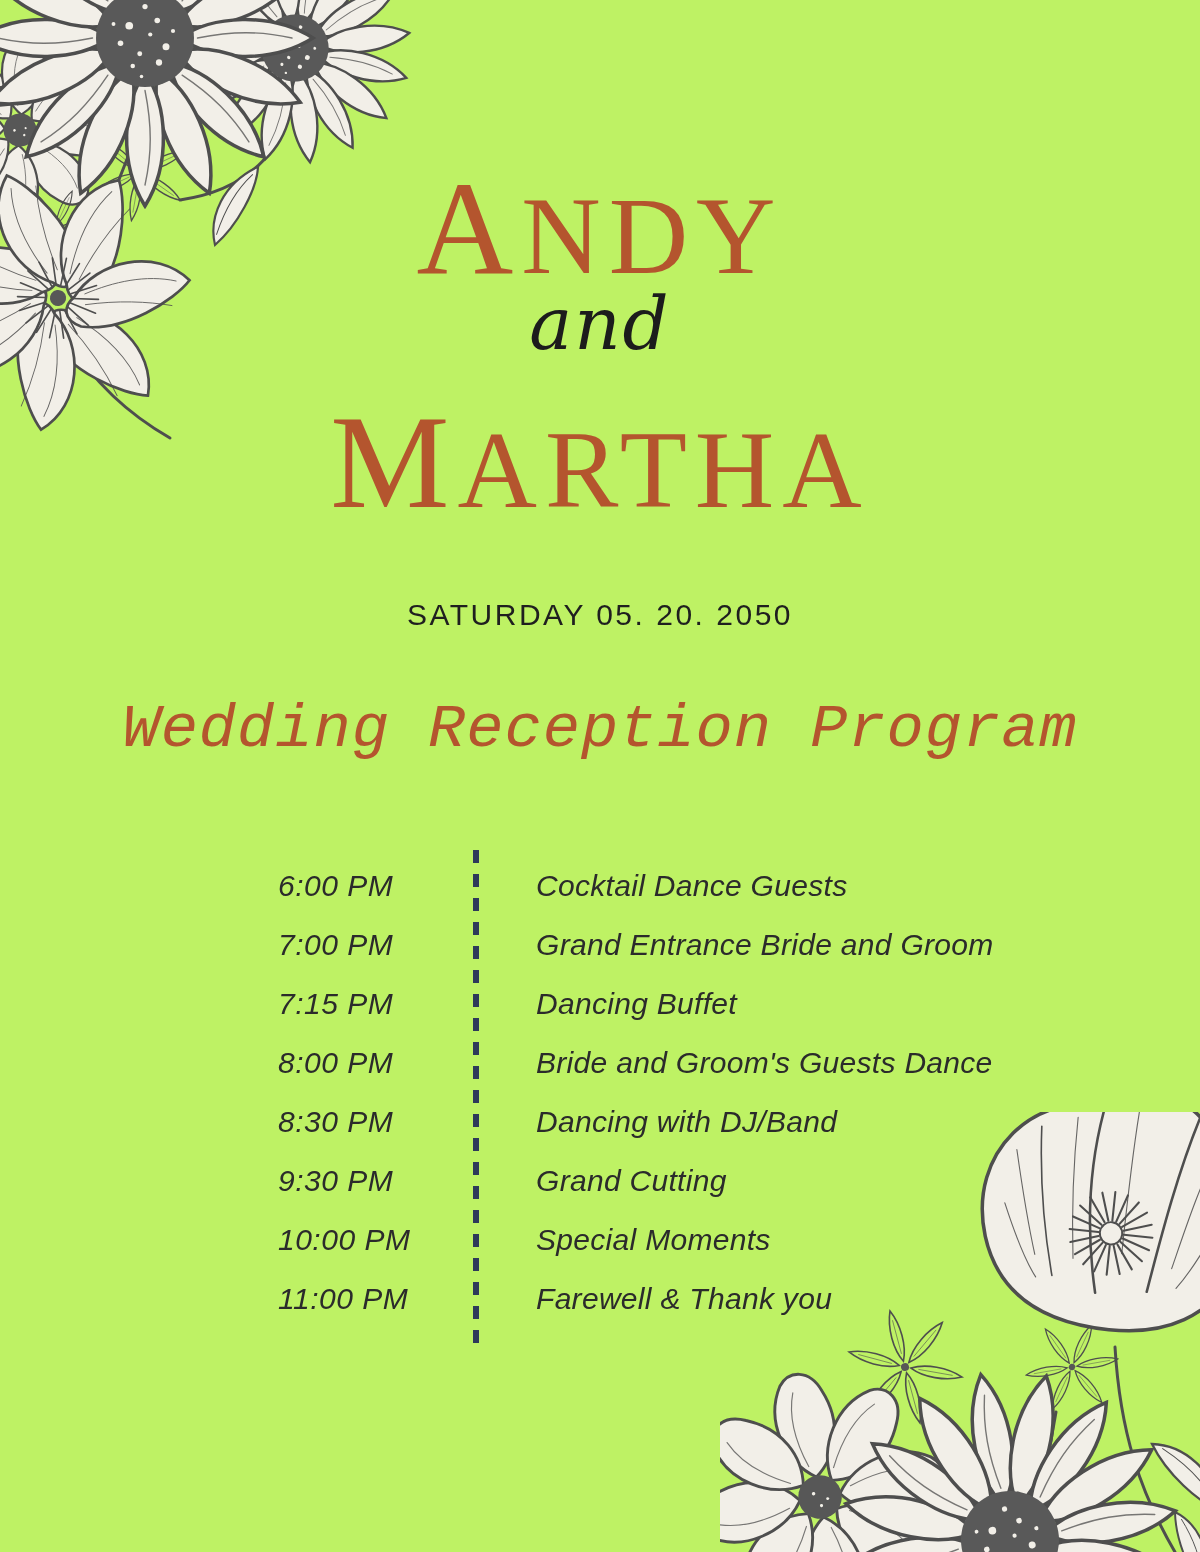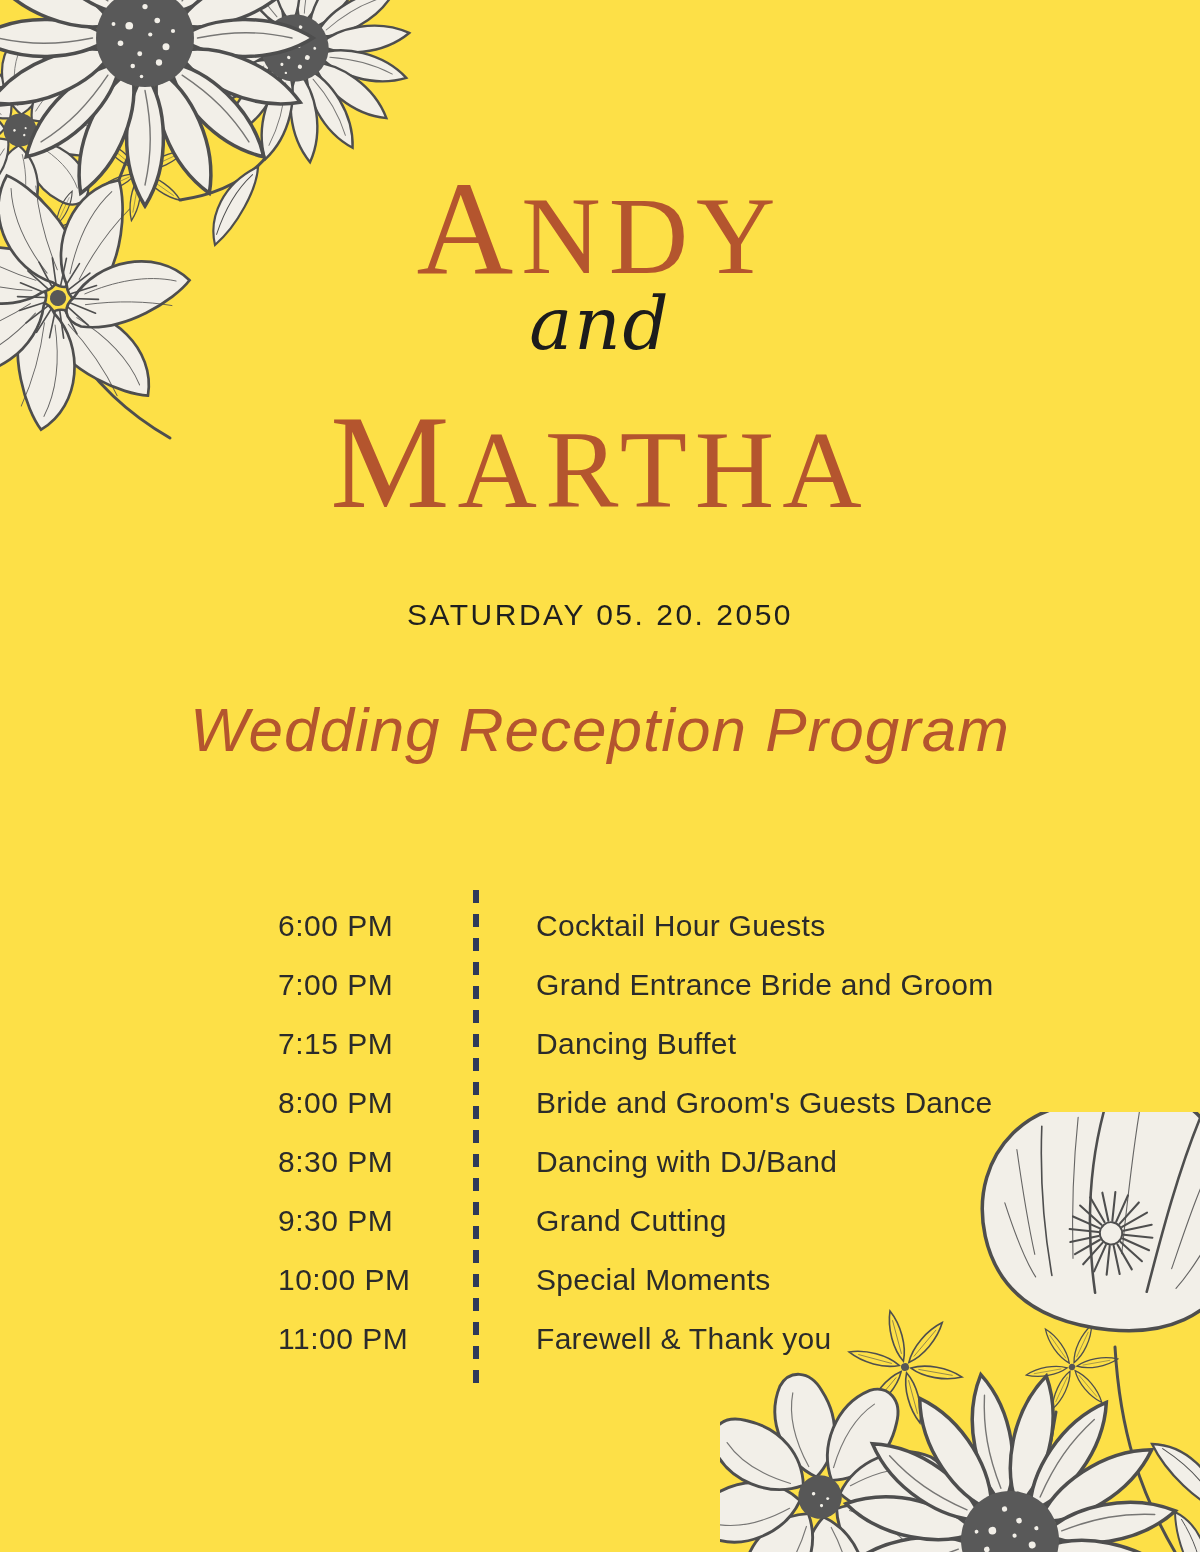--- a/index.html
+++ b/index.html
@@ -1,19 +1,19 @@
 <!DOCTYPE html>
 <html><head>
 <meta charset="utf-8">
 <style>
   html,body{margin:0;padding:0;}
   .page{
     position:relative;
     width:1200px;height:1552px;
-    background:#fde047;
+    background:#bef264;
     overflow:hidden;
     font-family:"Liberation Sans",sans-serif;
   }
   .floral{position:absolute;pointer-events:none;}
   .floral-tl{top:0;left:0;}
   .floral-br{bottom:0;right:0;}
 
   .center-block{position:absolute;left:0;right:0;text-align:center;margin:0;}
 
   .name{
@@ -41,31 +41,32 @@
   #event-date{
     top:598px;
     font-size:30px;
     font-weight:500;
     letter-spacing:2.5px;
     color:#1f1f1f;
   }
 
   #program-title{
     top:694px;
-    font-family:Liberation Sans, sans-serif;
+    font-family:Liberation Mono, monospace;
     font-style:italic;
     font-size:62px;
     color:#b4552e;
     letter-spacing:1px;
   }
 
   .schedule{
     position:absolute;
-    top:896px;left:278px;
+    top:856px;left:278px;
     width:700px;
+    font-style:italic;
   }
   .schedule-divider{
     position:absolute;
     left:195px;top:-6px;
     width:6px;height:500px;
     background:repeating-linear-gradient(
       to bottom,
       #2e3a5a 0px, #2e3a5a 13px,
       rgba(0,0,0,0) 13px, rgba(0,0,0,0) 24px);
   }
@@ -324,21 +325,21 @@
 
   <div class="center-block" id="event-date">SATURDAY 05. 20. 2050</div>
 
   <div class="center-block" id="program-title">Wedding Reception Program</div>
 
   <section class="schedule">
     <div class="schedule-divider"></div>
 
     <div class="schedule-row">
       <div class="schedule-time">6:00 PM</div>
-      <div class="schedule-event">Cocktail Hour Guests</div>
+      <div class="schedule-event">Cocktail Dance Guests</div>
     </div>
     <div class="schedule-row">
       <div class="schedule-time">7:00 PM</div>
       <div class="schedule-event">Grand Entrance Bride and Groom</div>
     </div>
     <div class="schedule-row">
       <div class="schedule-time">7:15 PM</div>
       <div class="schedule-event">Dancing Buffet</div>
     </div>
     <div class="schedule-row">

